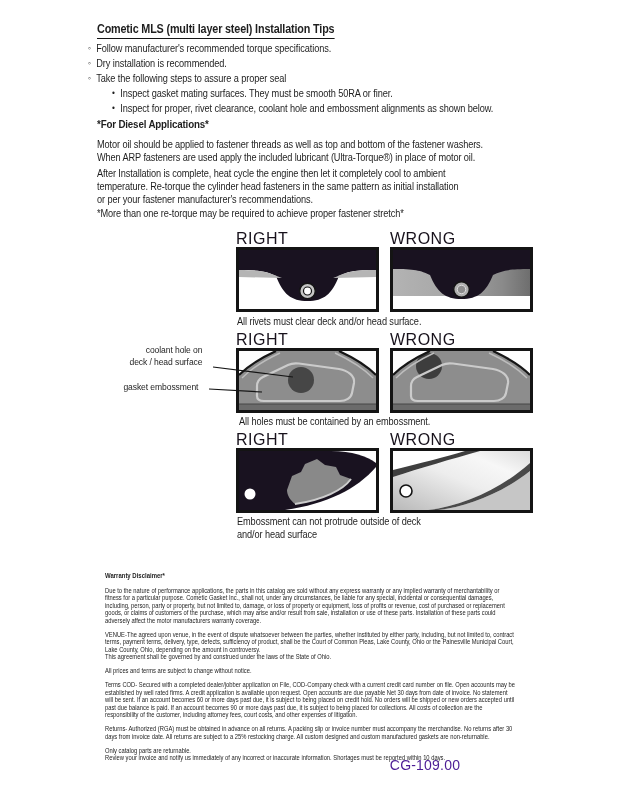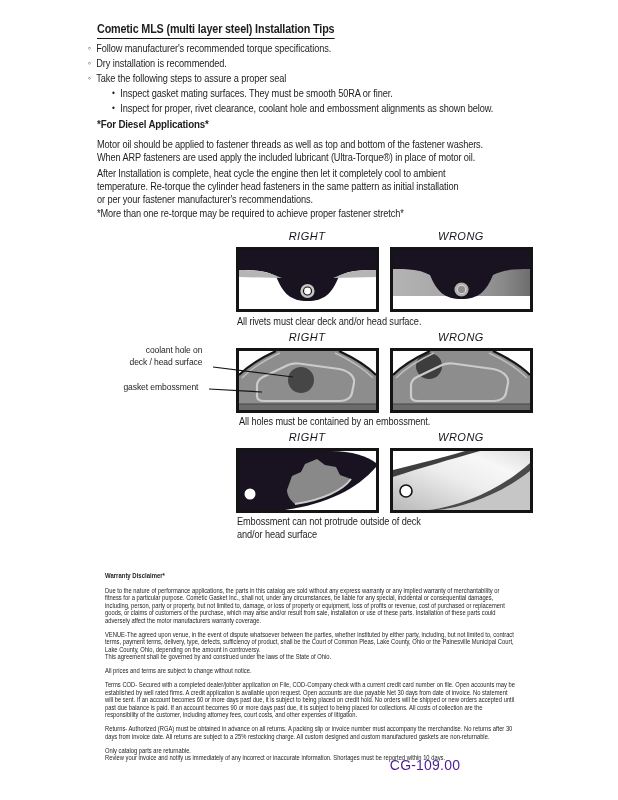--- a/index.html
+++ b/index.html
@@ -20,21 +20,21 @@
   .b-row { white-space:nowrap; }
   .b-dot { display:inline-block; width:9px; font-size:9px; vertical-align:top; }
   .b-sub { margin-left:26px; }
 
   .h2 {
     font-size:11.5px; font-weight:bold; letter-spacing:-0.2px;
     transform:scaleX(0.85); transform-origin:0 0; white-space:nowrap;
   }
   .para { font-size:10px; letter-spacing:-0.12px; line-height:13px; }
 
-  .fig-label { font-size:11px; letter-spacing:0.5px; text-align:center; width:142px; color:#18121c;font-style:italic; }
+  .fig-label { font-size:16px; letter-spacing:0.5px; width:142px; color:#18121c; }
   .caption { font-size:10px; letter-spacing:-0.1px; line-height:13px; }
 
   .callout { font-size:9.3px; letter-spacing:-0.1px; line-height:11.5px; text-align:right; }
 
   .fineprint { font-size:6.3px; line-height:7.5px; color:#242424; letter-spacing:0; }
   .fineprint .fp-h { font-size:6.5px; font-weight:bold; margin-bottom:7px; }
   .fineprint p { margin:0 0 6.5px 0; }
   .fineprint p.tight { margin-bottom:0; }
 
   .footer-code { font-size:14px; letter-spacing:0.2px; color:#4c1d95; text-align:center; width:190px; }

